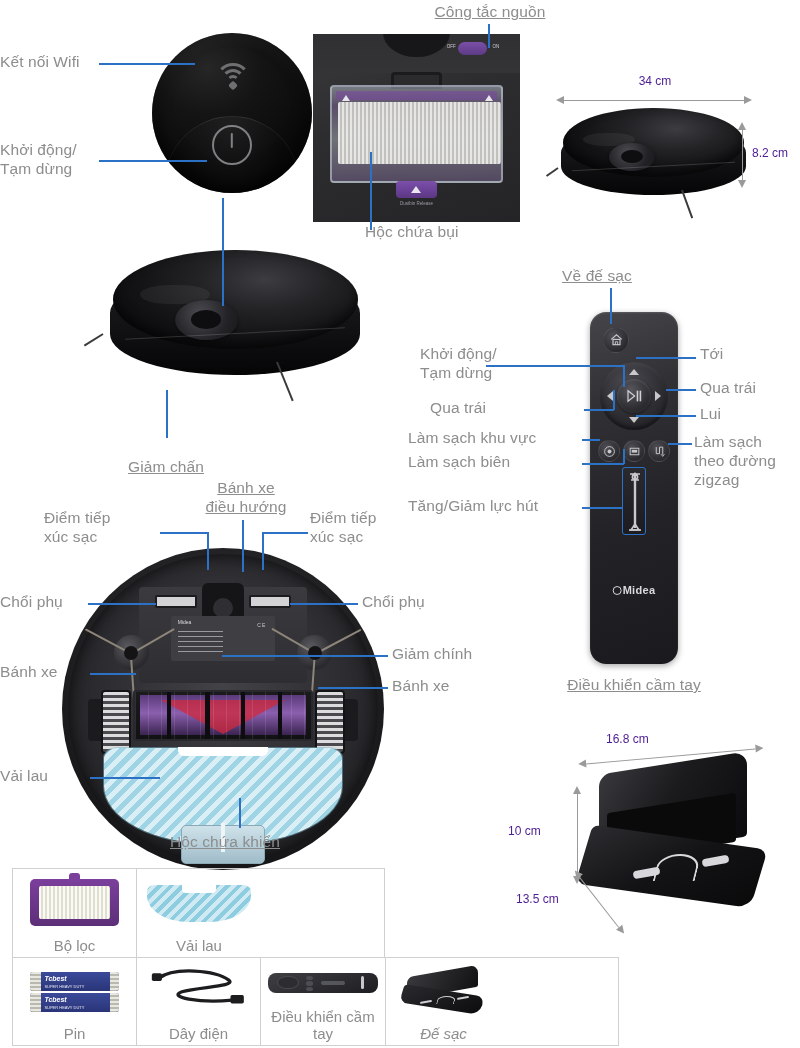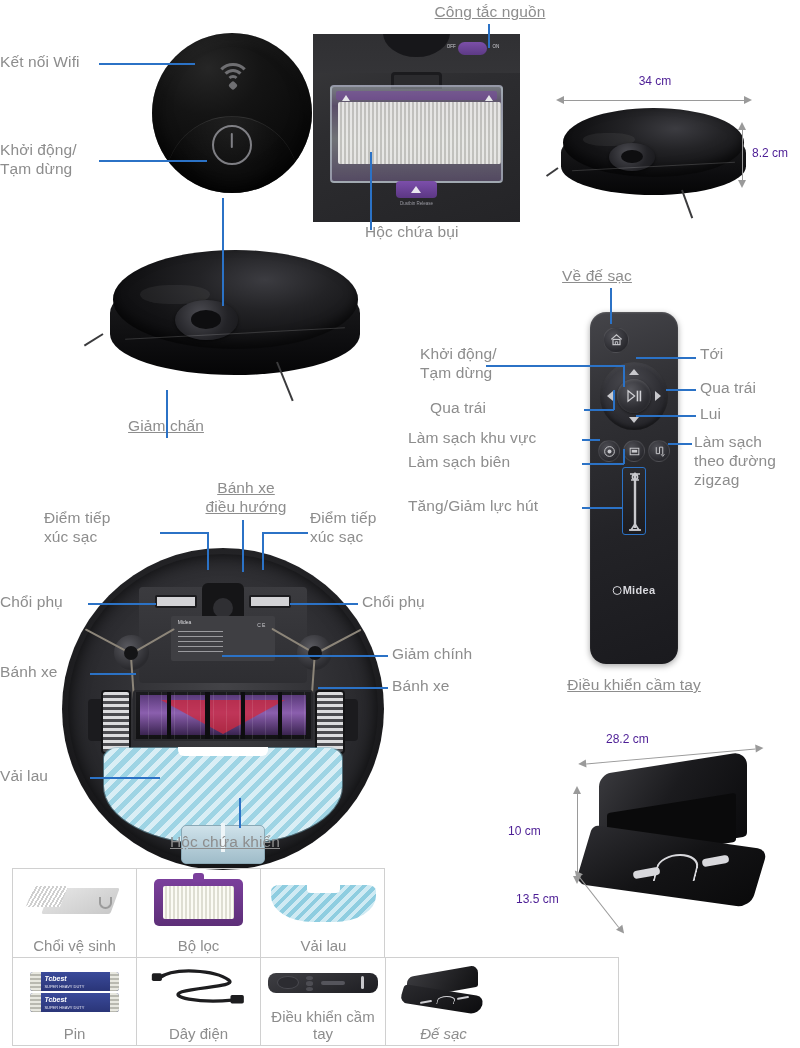--- a/index.html
+++ b/index.html
@@ -405,21 +405,21 @@
     <div class="top"></div>
     <div class="panel"></div>
     <div class="lidar"></div>
     <div class="seam"></div>
     <div class="brush" style="left:-8px; top:84px; height:22px; transform:rotate(58deg);"></div>
     <div class="brush" style="left:166px; top:112px; height:42px; transform:rotate(-22deg);"></div>
   </div>
 
   <div class="ln v" style="left:222px; top:198px; height:108px;"></div>
 
-  <div class="lbl c" style="left:86px; top:416px; width:160px;">Giảm chấn</div>
+  <div class="lbl c" style="left:86px; top:457px; width:160px;">Giảm chấn</div>
   <div class="ln v" style="left:166px; top:390px; height:48px;"></div>
 
   <div class="remote" style="left:590px; top:312px; width:88px; height:352px;">
 
     <div class="rbtn" style="left:13px; top:15px; width:26px; height:26px;">
       <svg width="15" height="14" viewBox="0 0 24 24">
         <path d="M3 11 L12 3 L21 11" fill="none" stroke="#c8c8cc" stroke-width="2"></path>
         <rect x="6" y="11" width="12" height="9" fill="none" stroke="#c8c8cc" stroke-width="2"></rect>
         <path d="M10 20 v-5 h4 v5" fill="none" stroke="#c8c8cc" stroke-width="1.6"></path>
       </svg>
@@ -598,48 +598,38 @@
     <div class="slot" style="left:28%; top:72%; width:14%; height:5%;"></div>
     <div class="slot" style="left:64%; top:64%; width:14%; height:5%;"></div>
     <div class="notch"></div>
   </div>
 
   <div class="dimline" style="left:578px; top:752px; width:186px; height:12px; transform:rotate(-5deg);">
     <div class="bar h" style="left:8px; right:8px; top:4px;"></div>
     <div class="arw l" style="left:0; top:0;"></div>
     <div class="arw r" style="right:0; top:0;"></div>
   </div>
-  <div class="dimtxt" style="left:606px; top:732px;">28.2 cm</div>
+  <div class="dimtxt" style="left:606px; top:732px;">16.8 cm</div>
 
   <div class="dimline" style="left:573px; top:786px; width:12px; height:98px;">
     <div class="bar v" style="top:8px; bottom:8px; left:4px;"></div>
     <div class="arw u" style="left:0; top:0;"></div>
     <div class="arw d" style="left:0; bottom:0;"></div>
   </div>
   <div class="dimtxt" style="left:508px; top:824px;">10 cm</div>
 
   <div class="dimline" style="left:578px; top:868px; width:80px; height:60px; transform:rotate(52deg); transform-origin:left top;">
     <div class="bar h" style="left:8px; right:8px; top:4px;"></div>
     <div class="arw l" style="left:0; top:0;"></div>
     <div class="arw r" style="right:0; top:0;"></div>
   </div>
   <div class="dimtxt" style="left:516px; top:892px;text-align:right;">13.5 cm</div>
 
 
   <div class="acc-table" style="left:12px; top:868px; width:373px; height:89px; grid-template-columns:124px 124px 125px; border-bottom:none;">
-    <div class="acc-cell" style="border-bottom:none;">
-      <div class="acc-art">
-        <div class="art-brush">
-          <div class="pad"></div>
-          <div class="tines"></div>
-          <div class="hook"></div>
-        </div>
-      </div>
-      <div class="cap">Chổi vệ sinh</div>
-    </div>
     <div class="acc-cell" style="border-bottom:none;">
       <div class="acc-art">
         <div class="art-filter">
           <div class="tab"></div>
           <div class="mesh"></div>
         </div>
       </div>
       <div class="cap">Bộ lọc</div>
     </div>
     <div class="acc-cell" style="border-right:none; border-bottom:none;">

